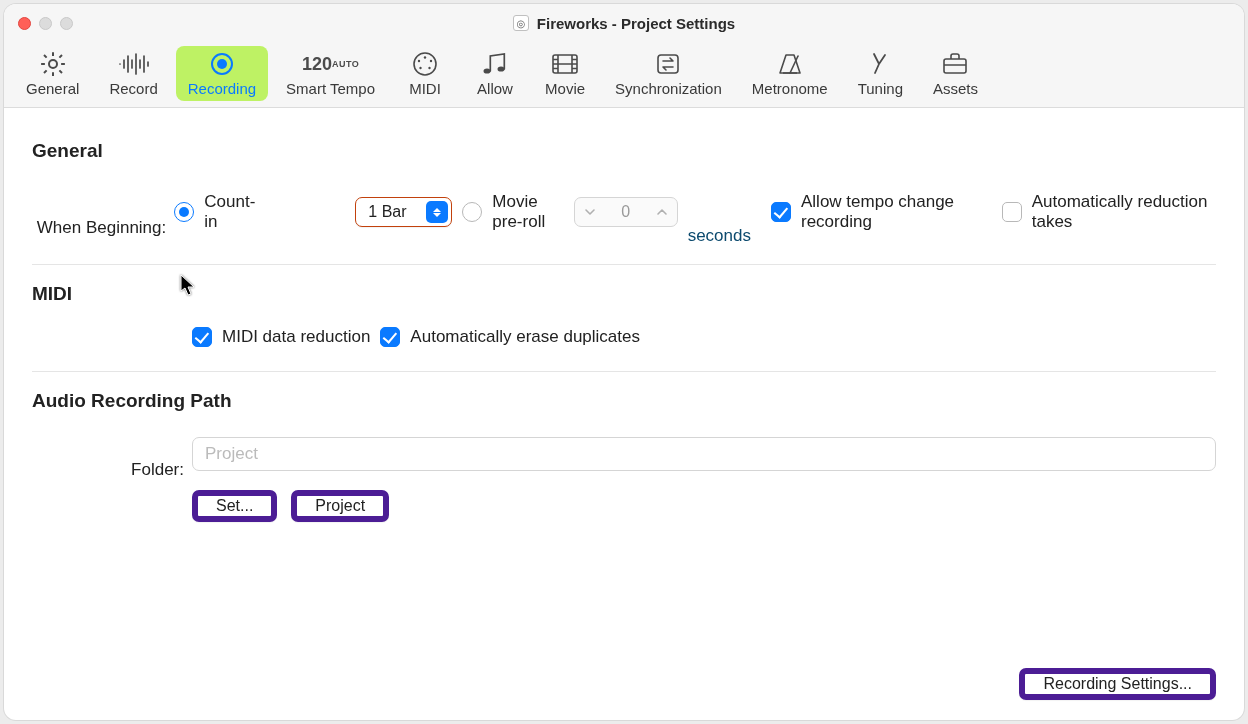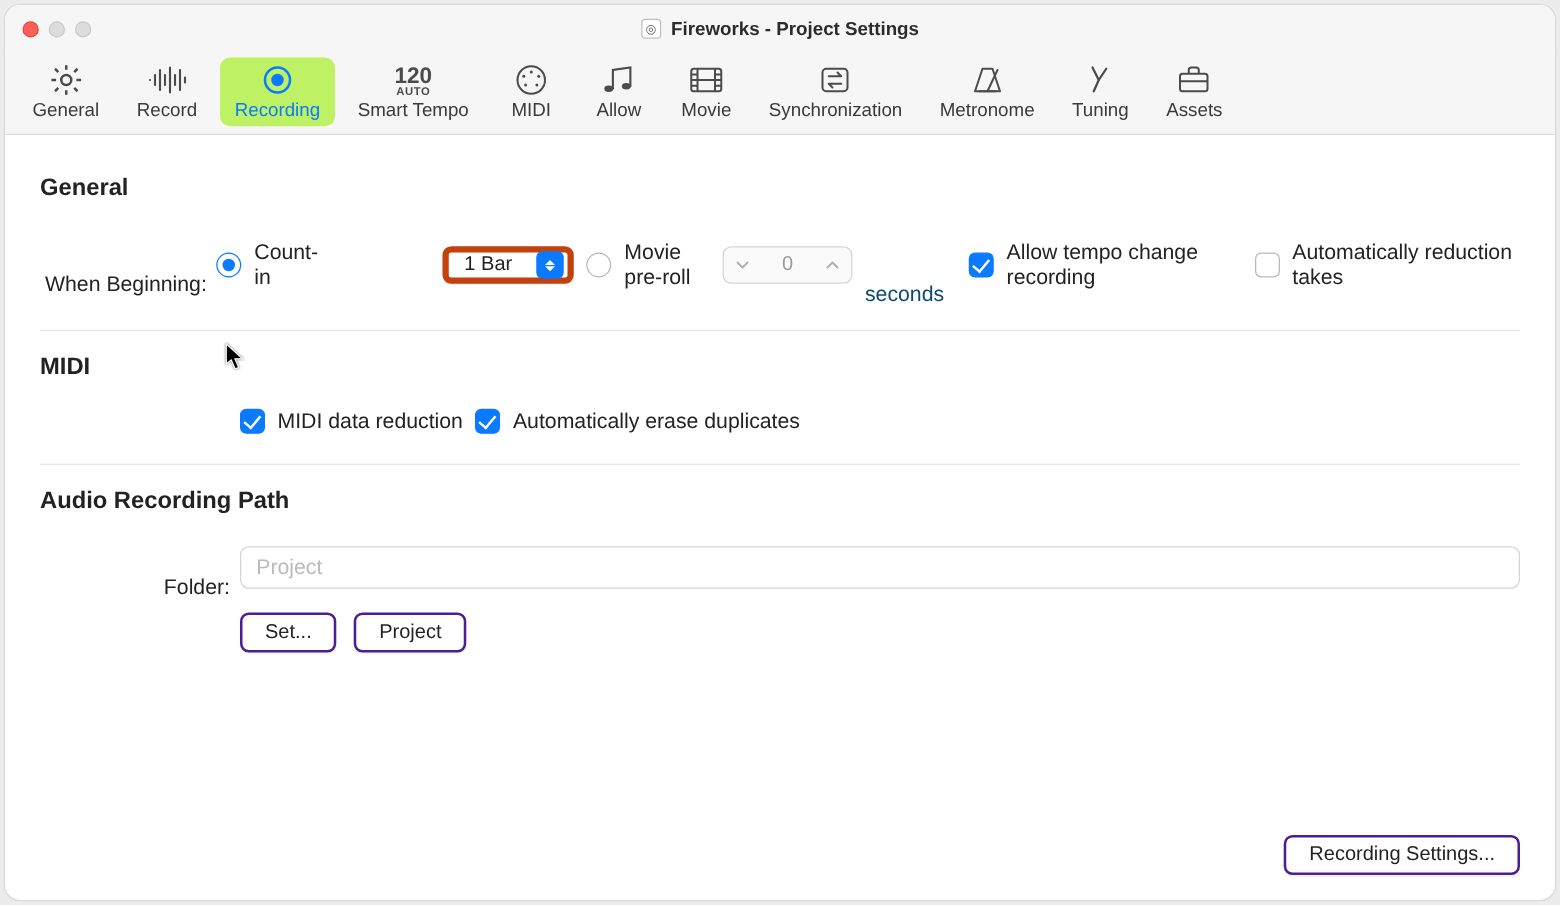--- a/index.html
+++ b/index.html
@@ -64,36 +64,36 @@
     .opts { display:flex; flex-direction:row; gap:10px; }
     .optline { display:flex; align-items:center; gap:10px; font-size:17px; color:#222; min-height:30px;}
     .radio, .check { width:20px; height:20px; border-radius:50%; border:1.5px solid #b8b8b8; display:inline-flex; align-items:center; justify-content:center; background:#fff; flex-shrink:0;}
     .radio.checked { border-color:#0a7aff; }
     .radio.checked::after { content:""; width:10px; height:10px; background:#0a7aff; border-radius:50%; }
     .check { border-radius:5px; }
     .check.checked { background:#0a7aff; border-color:#0a7aff; color:#fff; }
     .check.checked::after { content:""; width:6px; height:11px; border:solid #fff; border-width:0 2.5px 2.5px 0; transform: rotate(40deg) translate(-1px,-1px);}
     .dropdown {
       display:inline-flex; align-items:center;
-      background:#fff; border:5px solid #c2410c; border-radius:7px;
+      background:#fff; border:1px solid #c2410c; border-radius:7px;
       height:30px; padding: 0 3px 0 12px; font-size:16px; color:#222;
       box-shadow: 0 1px 1px rgba(0,0,0,.05);
     }
     .dropdown .dd-val { min-width:54px; }
     .dd-btn { width:22px; height:22px; background:#0a7aff; border-radius:5px; display:flex; flex-direction:column; align-items:center; justify-content:center; gap:1px; margin-left:4px;}
     .dd-btn::before, .dd-btn::after { content:""; width:0; height:0; border-left:4px solid transparent; border-right:4px solid transparent; }
     .dd-btn::before { border-bottom:4px solid #fff; }
     .dd-btn::after  { border-top:4px solid #fff; }
     .stepper { display:inline-flex; align-items:center; border:1px solid #d5d5d5; border-radius:7px; height:30px; background:#fafafa;}
     .stepper .sbtn { width:30px; height:100%; display:flex; align-items:center; justify-content:center; color:#9a9a9a;}
     .stepper .sval { width:42px; text-align:center; font-size:16px; color:#9a9a9a; }
     .gray-text { color:#6b6b6b; font-size:17px;}
     .divider { height:1px; background:#e5e5e5; margin:18px 0;}
     .textfield { flex:1; height:34px; border:1px solid #d5d5d5; border-radius:7px; background:#fff; padding:0 12px; display:flex; align-items:center; color:#bbb; font-size:17px;}
-    .btn { height:32px; padding:0 18px; border:2px solid #4c1d95; border-radius:7px; background:#fff; font-size:16px; color:#222; display:inline-flex; align-items:center; box-shadow:0 1px 1px rgba(0,0,0,.05);}
+    .btn { height:32px; padding:0 18px; border:6px solid #4c1d95; border-radius:7px; background:#fff; font-size:16px; color:#222; display:inline-flex; align-items:center; box-shadow:0 1px 1px rgba(0,0,0,.05);}
     .bottom-right { position:absolute; right:28px; bottom:20px; }
     .tempo-num { font-size:18px; font-weight:600; color:#4b4b4b; line-height:1; }
     .tempo-auto{ font-size:9px; font-weight:700; color:#4b4b4b; line-height:1; letter-spacing:.5px;}
     .cursor { position:absolute; width:18px; height:18px; pointer-events:none; }
     .cursor svg { filter: drop-shadow(0 0 1px rgba(0,0,0,.6)); }
   </style>
 </head>
 <body>
 
 <div class="window">
@@ -131,21 +131,21 @@
     <div class="tool selected">
       <span class="ico">
         <svg width="28" height="28" viewBox="0 0 28 28" stroke-width="2">
             <circle cx="14" cy="14" r="10" fill="none"></circle>
             <circle cx="14" cy="14" r="5" fill="#0a7aff" stroke="none"></circle>
           </svg>
       </span>
       <span class="lbl">Recording</span>
     </div>
     <div class="tool">
-      <span class="ico" style="flex-direction:column;">
+      <span class="ico" style="flex-direction:row;">
         <span class="tempo-num">120</span>
         <span class="tempo-auto">AUTO</span>
       </span>
       <span class="lbl">Smart Tempo</span>
     </div>
     <div class="tool">
       <span class="ico">
         <svg width="28" height="28" viewBox="0 0 28 28" fill="none" stroke-width="1.6">
             <circle cx="14" cy="14" r="11"></circle>
             <circle cx="14" cy="7.5" r="1.2" fill="#4b4b4b" stroke="none"></circle>

